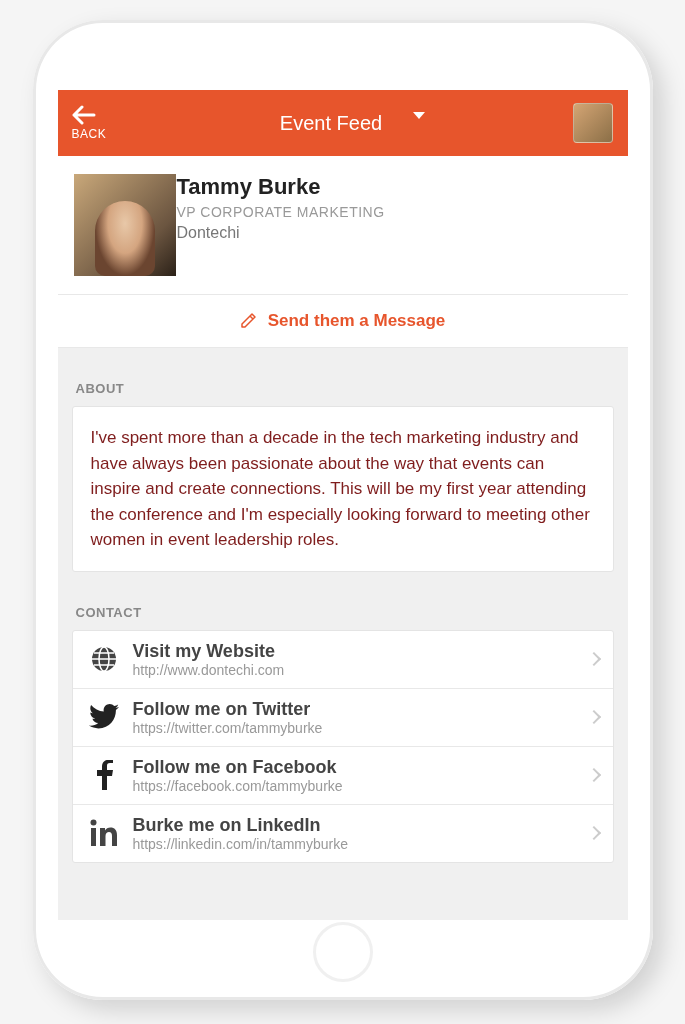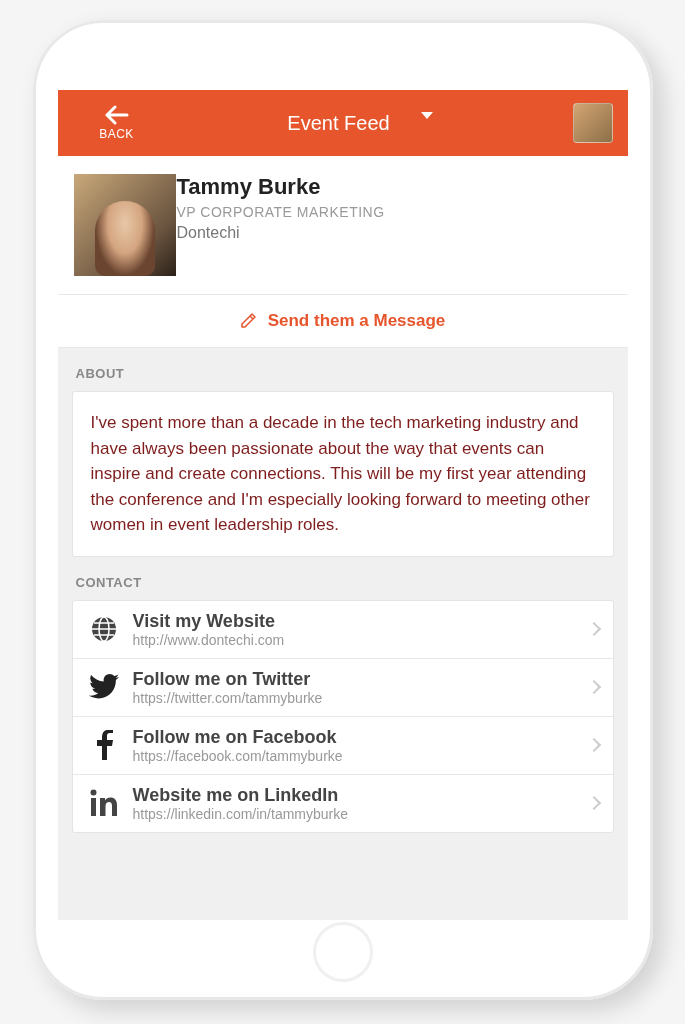--- a/index.html
+++ b/index.html
@@ -35,24 +35,23 @@
       color: #fff;
       display: flex;
       align-items: center;
       justify-content: space-between;
       padding: 10px 14px;
       height: 66px;
     }
     .back-group {
       display: flex;
       flex-direction: column;
-      align-items: center;
+      align-items: flex-start;
       width: 60px;
       cursor: pointer;
-      margin-left: 15px;
     }
     .back-group svg { display:block; }
     .back-label { font-size: 12px; margin-top: 2px; letter-spacing: 0.5px; }
     .header-title {
       display: flex;
       align-items: flex-start;
       font-size: 20px;
       font-weight: 400;
       gap: 25px;
     }
@@ -110,20 +109,21 @@
       align-items:center;
       justify-content:center;
       gap:12px;
     }
     .section-label {
       font-size:13px;
       color:#888;
       font-weight:700;
       letter-spacing:0.5px;
       padding:18px 18px 10px;
+      margin-top:15px;
     }
     .about-box {
       background:#fff;
       margin:0 14px;
       padding:18px;
       border:1px solid #e4e4e4;
       border-radius:3px;
       font-size:17px;
       line-height:1.5;
       color:#7f1d1d;
@@ -255,21 +255,21 @@
 
         <div class="contact-item">
           <div class="contact-icon">
             <svg width="28" height="28" viewBox="0 0 28 28">
                 <rect x="1" y="9" width="5" height="18" fill="#444"></rect>
                 <circle cx="3.5" cy="3.5" r="3" fill="#444"></circle>
                 <path d="M10 9h5v2.5c1-1.8 3-3 5.5-3 4 0 6.5 2.5 6.5 7.5V27h-5V17c0-2.5-1-4-3-4s-3.5 1.5-3.5 4v10H10V9z" fill="#444"></path>
               </svg>
           </div>
           <div class="contact-text">
-            <div class="ct-title">Website me on LinkedIn</div>
+            <div class="ct-title">Burke me on LinkedIn</div>
             <div class="ct-sub">https://linkedin.com/in/tammyburke</div>
           </div>
           <div class="chevron"></div>
         </div>
 
       </div>
     </div>
   </div>
   <div class="home-btn"></div>
 </div>

